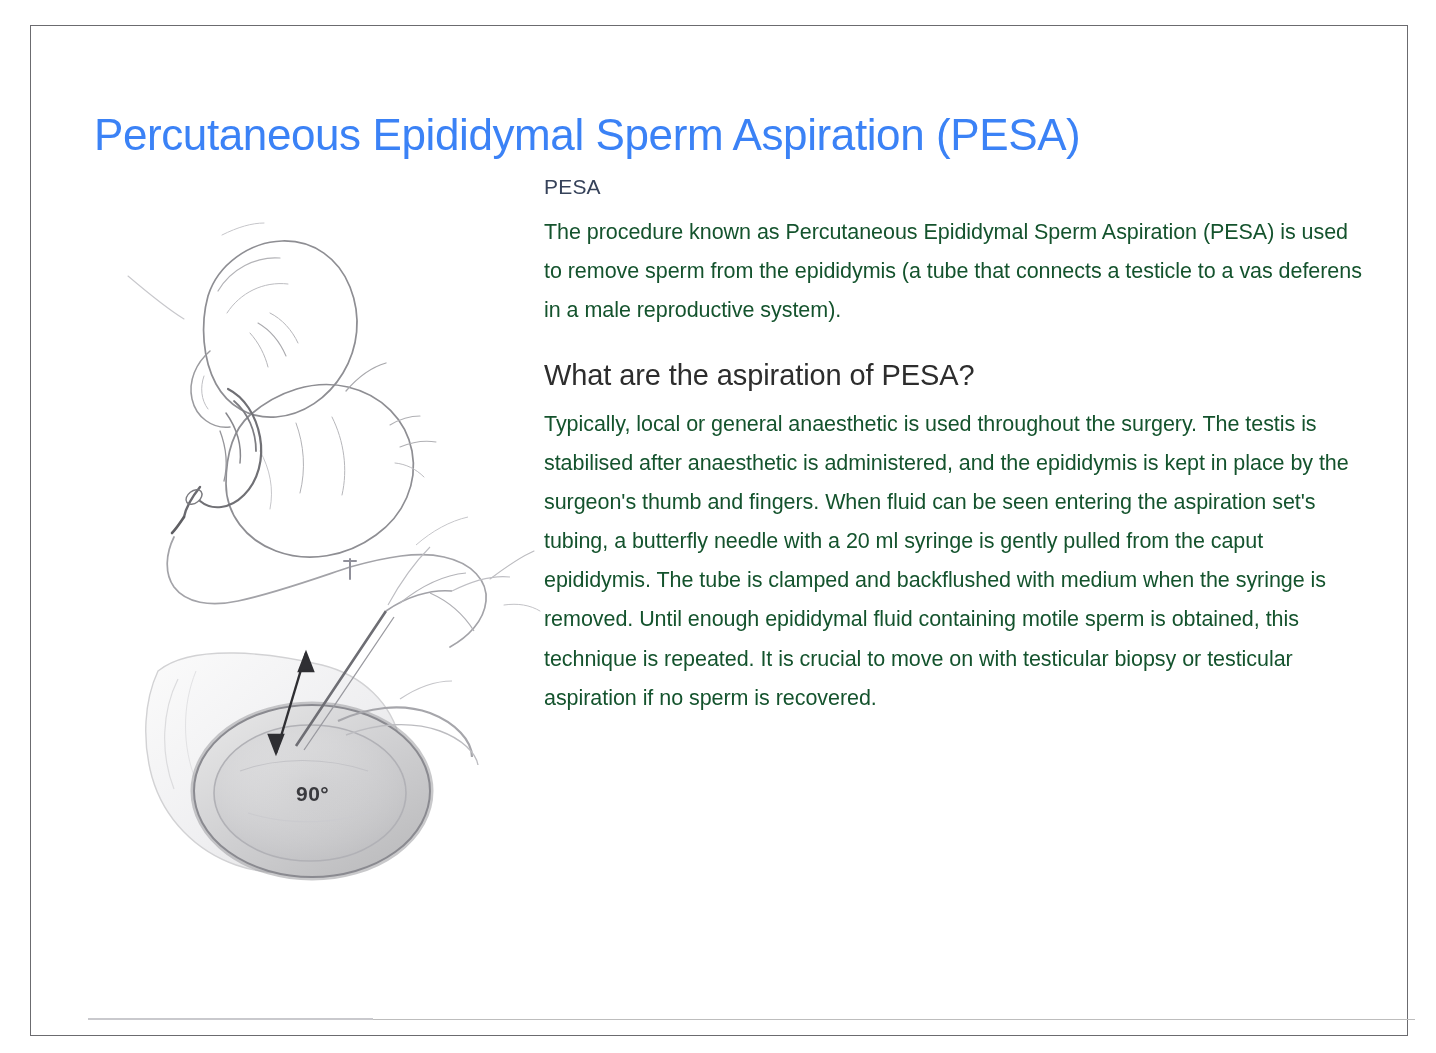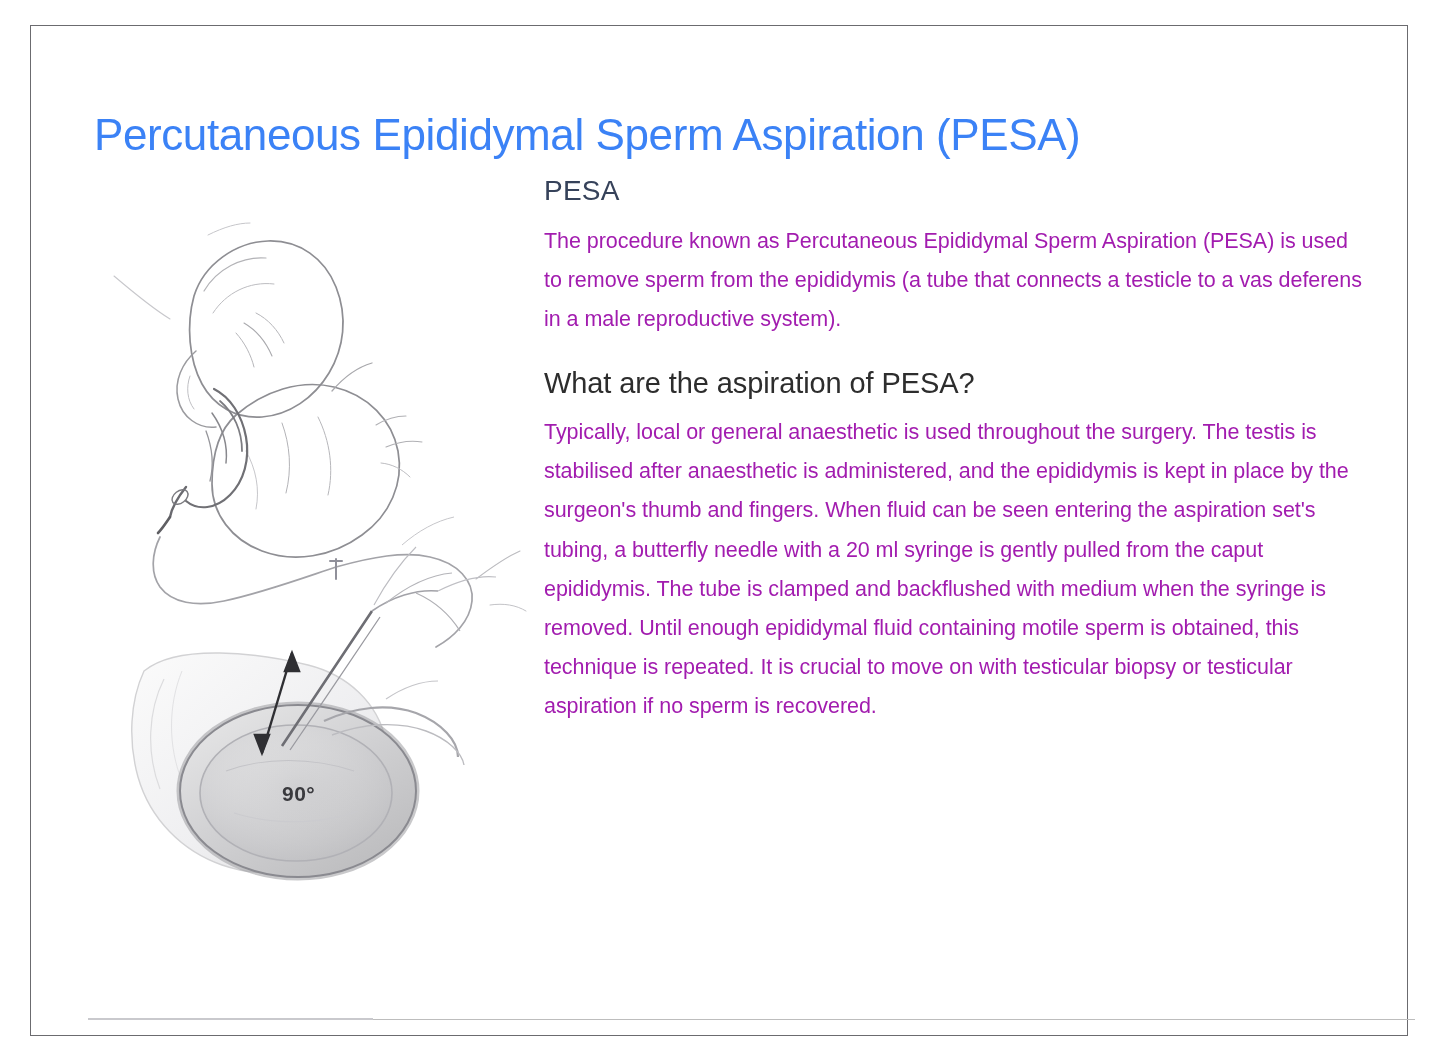--- a/index.html
+++ b/index.html
@@ -35,61 +35,61 @@
     font-weight: 300;
     letter-spacing: -0.4px;
     color: #3b82f6;
     line-height: 1.1;
     white-space: nowrap;
   }
 
   
   .illustration-col {
     position: absolute;
-    left: 55px;
+    left: 69px;
     top: 175px;
     width: 455px;
     height: 790px;
   }
   .illustration-col svg {
     display: block;
     width: 100%;
     height: 100%;
   }
 
   
   .text-col {
     position: absolute;
     left: 513px;
     top: 148px;
     width: 825px;
   }
 
   .sub-title {
-    font-size: 28px;
+    font-size: 21px;
     font-weight: 300;
     color: #36425a;
     letter-spacing: 0.2px;
     margin: 0 0 14px 0;
     line-height: 1.2;
   }
 
   .section-heading {
     font-size: 29px;
     font-weight: 300;
     color: #2d2d2d;
     letter-spacing: -0.1px;
     margin: 26px 0 12px 0;
     line-height: 1.25;
   }
 
   .body-par {
     font-size: 21.5px;
     font-weight: 400;
-    color: #a21caf;
+    color: #14532d;
     line-height: 1.82;
     margin: 0 0 6px 0;
     letter-spacing: -0.05px;
   }
 
   .footer-rule {
     position: absolute;
     left: 57px;
     top: 993px;
     width: 1327px;

